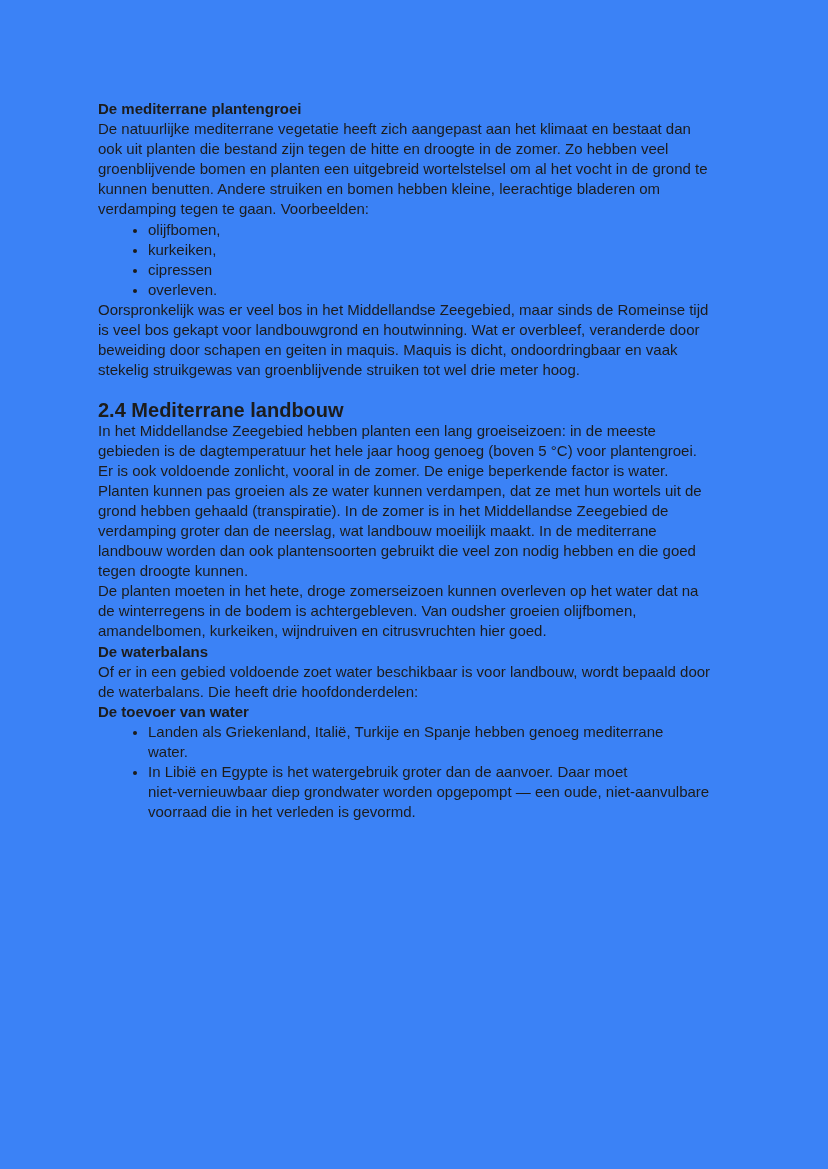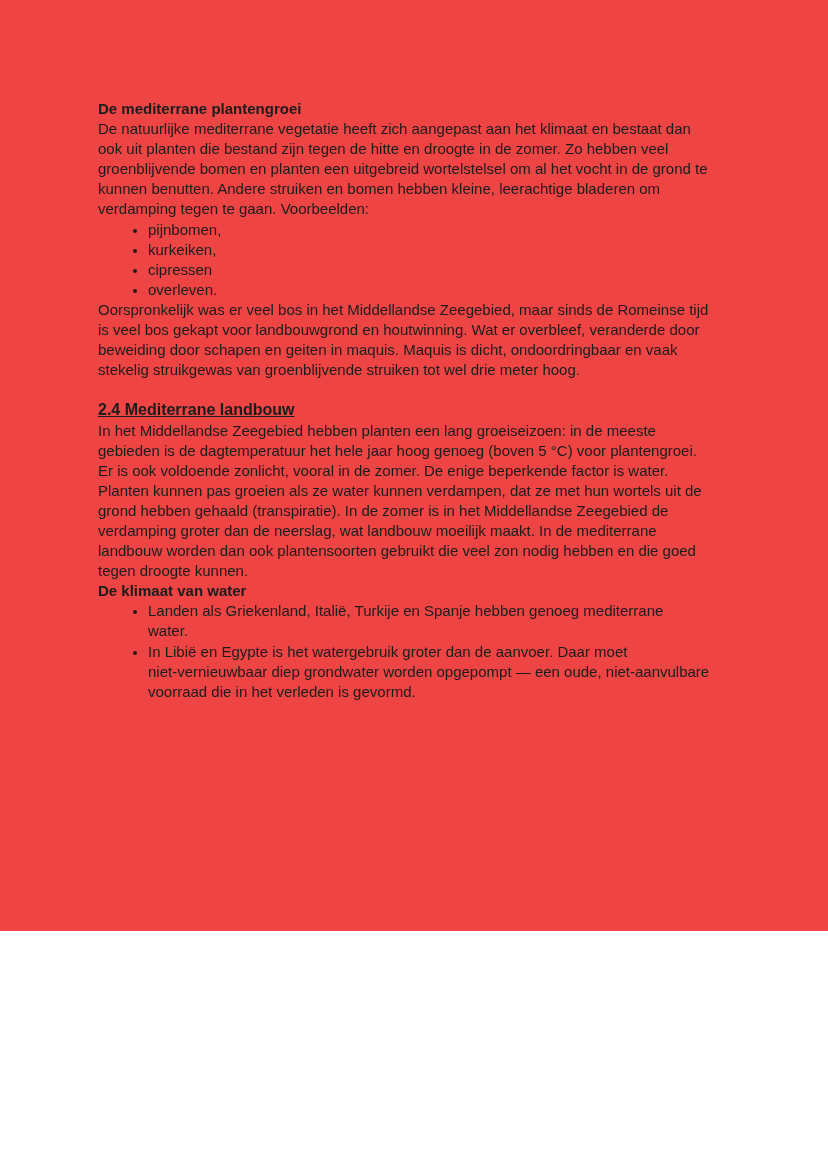--- a/index.html
+++ b/index.html
@@ -3,44 +3,43 @@
 <meta charset="utf-8">
 <style>
   html, body {
     margin: 0;
     padding: 0;
     background: #ffffff;
   }
   .page {
     position: relative;
     width: 828px;
-    height: 931px;
+    height: 1169px;
     box-sizing: border-box;
-    background: #ef4444;
+    background: #3b82f6;
     padding: 99px 30px 0 98px;
     font-family: "Liberation Sans", "DejaVu Sans", sans-serif;
     font-size: 15px;
     line-height: 20.1px;
     color: #1c1c1c;
     overflow: hidden;
   }
   .page > * + * {
     margin-top: 20.1px; 
   }
   .block { margin: 0; }
   .block > * { margin: 0; }
   h2, h3 {
     font-size: 15px;
     line-height: 20.1px;
     font-weight: bold;
     margin: 0;
   }
   h2.chapter-title {
-    font-size: 16px;
-    text-decoration: underline;
+    font-size: 20px;
   }
   p {
     margin: 0;
     white-space: pre-line; 
     max-width: 700px;
   }
   ul {
     margin: 0;
     padding: 0 0 0 50px;
     list-style: disc outside;
@@ -61,21 +60,21 @@
 <div class="page">
 
   <section class="block">
     <h3>De mediterrane plantengroei</h3>
     <p>De natuurlijke mediterrane vegetatie heeft zich aangepast aan het klimaat en bestaat dan
 ook uit planten die bestand zijn tegen de hitte en droogte in de zomer. Zo hebben veel
 groenblijvende bomen en planten een uitgebreid wortelstelsel om al het vocht in de grond te
 kunnen benutten. Andere struiken en bomen hebben kleine, leerachtige bladeren om
 verdamping tegen te gaan. Voorbeelden:</p>
     <ul>
-      <li>pijnbomen,</li>
+      <li>olijfbomen,</li>
       <li>kurkeiken,</li>
       <li>cipressen</li>
       <li>overleven.</li>
     </ul>
     <p>Oorspronkelijk was er veel bos in het Middellandse Zeegebied, maar sinds de Romeinse tijd
 is veel bos gekapt voor landbouwgrond en houtwinning. Wat er overbleef, veranderde door
 beweiding door schapen en geiten in maquis. Maquis is dicht, ondoordringbaar en vaak
 stekelig struikgewas van groenblijvende struiken tot wel drie meter hoog.</p>
   </section>
 
@@ -85,24 +84,34 @@
     <p>In het Middellandse Zeegebied hebben planten een lang groeiseizoen: in de meeste
 gebieden is de dagtemperatuur het hele jaar hoog genoeg (boven 5 °C) voor plantengroei.
 Er is ook voldoende zonlicht, vooral in de zomer. De enige beperkende factor is water.
 Planten kunnen pas groeien als ze water kunnen verdampen, dat ze met hun wortels uit de
 grond hebben gehaald (transpiratie). In de zomer is in het Middellandse Zeegebied de
 verdamping groter dan de neerslag, wat landbouw moeilijk maakt. In de mediterrane
 landbouw worden dan ook plantensoorten gebruikt die veel zon nodig hebben en die goed
 tegen droogte kunnen.</p>
   </section>
 
-
+  <section class="block">
+    <p>De planten moeten in het hete, droge zomerseizoen kunnen overleven op het water dat na
+de winterregens in de bodem is achtergebleven. Van oudsher groeien olijfbomen,
+amandelbomen, kurkeiken, wijndruiven en citrusvruchten hier goed.</p>
+  </section>
 
   <section class="block">
-    <h3>De klimaat van water</h3>
+    <h3>De waterbalans</h3>
+    <p>Of er in een gebied voldoende zoet water beschikbaar is voor landbouw, wordt bepaald door
+de waterbalans. Die heeft drie hoofdonderdelen:</p>
+  </section>
+
+  <section class="block">
+    <h3>De toevoer van water</h3>
     <ul>
       <li>Landen als Griekenland, Italië, Turkije en Spanje hebben genoeg mediterrane
 water.</li>
       <li>In Libië en Egypte is het watergebruik groter dan de aanvoer. Daar moet
 niet-vernieuwbaar diep grondwater worden opgepompt — een oude, niet-aanvulbare
 voorraad die in het verleden is gevormd.</li>
     </ul>
   </section>
 
 </div>

